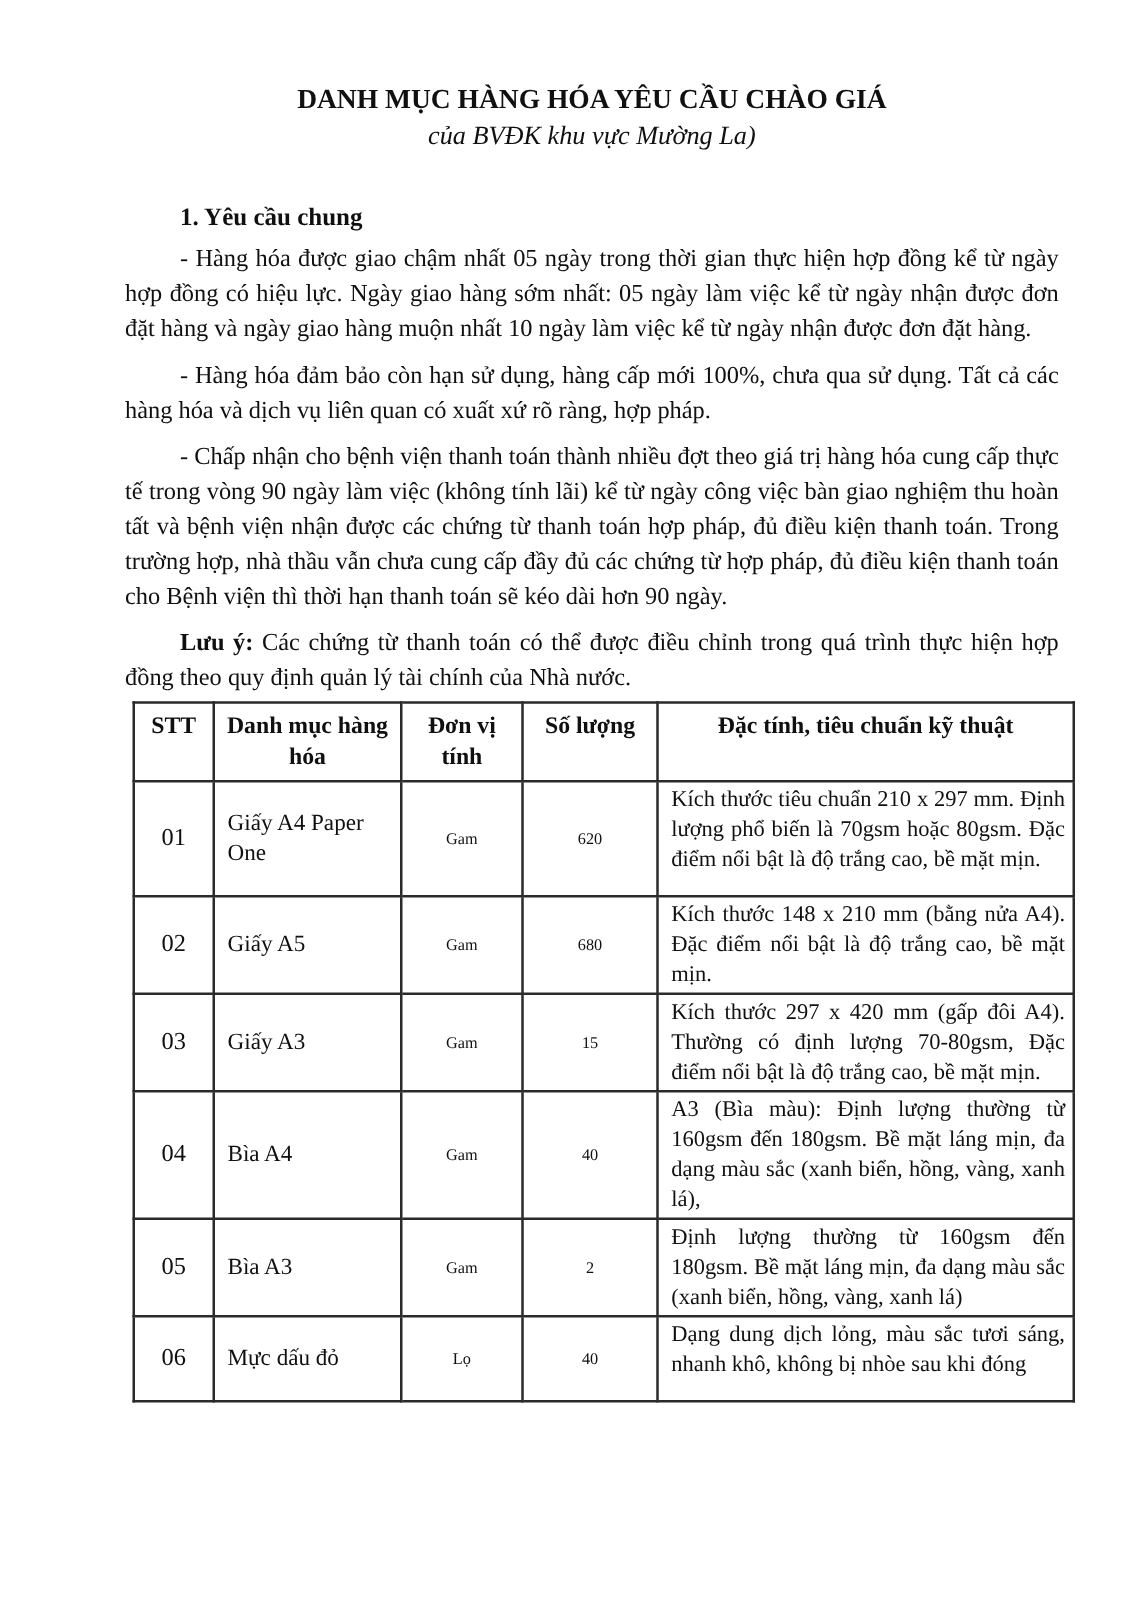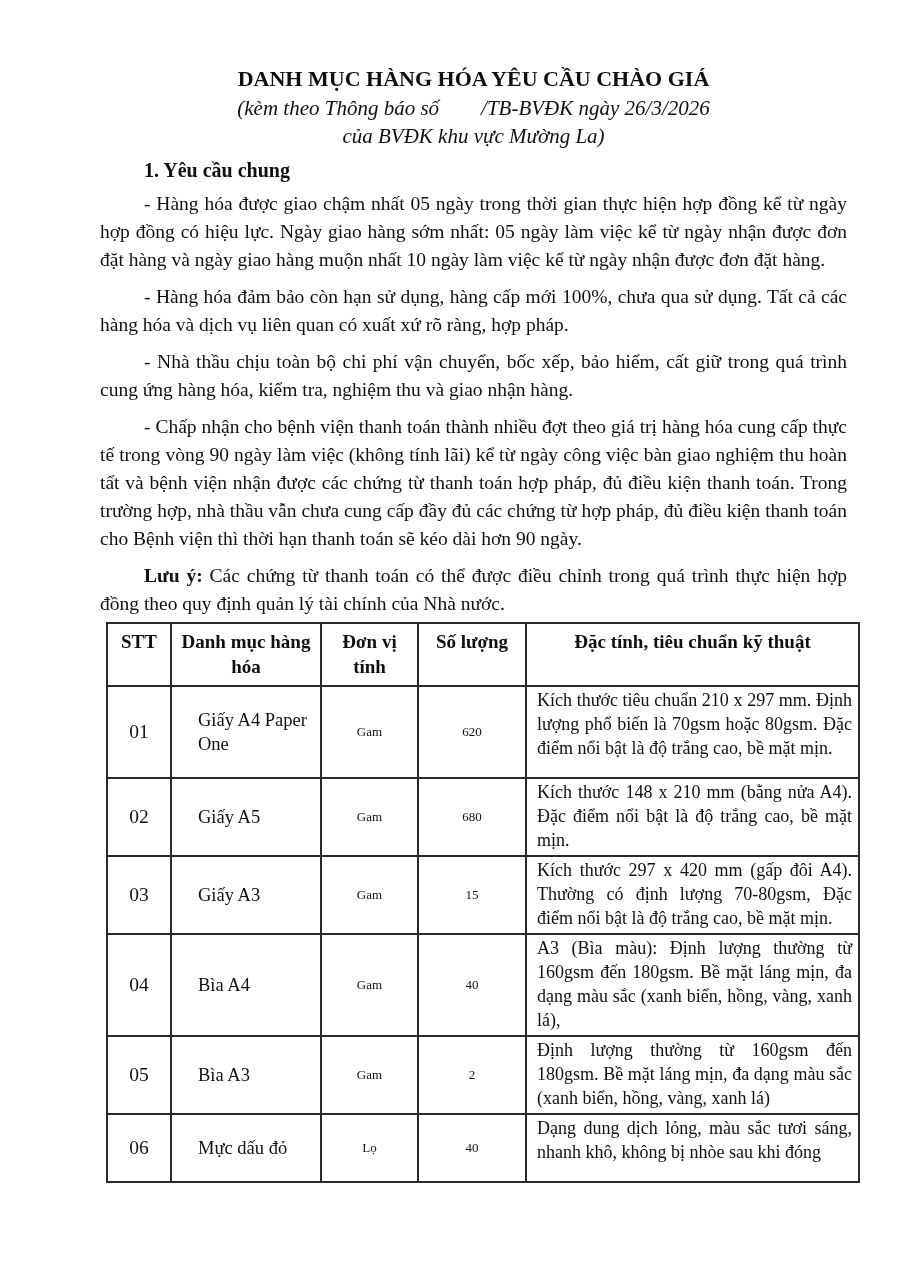--- a/index.html
+++ b/index.html
@@ -30,21 +30,21 @@
     white-space:pre;
     margin:0;
   }
   .section-heading{
     font-weight:bold;
     font-size:20px;
     line-height:28px;
     margin:0;
     text-indent:44px;
   }
-  .h1-heading{margin-top:6px;margin-bottom:6px;}
+  .h1-heading{margin-top:38px;margin-bottom:6px;}
   .h2-heading{margin-top:2px;margin-bottom:6px;}
   p.body-para{
     font-size:19.5px;
     line-height:28px;
     text-align:justify;
     text-indent:44px;
     margin:0 0 9px 0;
   }
   p.note-para{margin-bottom:4px;}
   .note-label{font-weight:bold;}
@@ -70,21 +70,21 @@
   td.cell-stt{
     text-align:center;
     vertical-align:middle;
     font-size:19.5px;
     padding:12px;
   }
   td.cell-name{
     vertical-align:middle;
     font-size:18.5px;
     line-height:24px;
-    padding:2px 6px 2px 26px;
+    padding:2px 6px 2px 10px;
   }
   td.cell-unit,
   td.cell-qty{
     text-align:center;
     vertical-align:middle;
     font-size:13px;
     padding:2px;
   }
   td.cell-spec{
     vertical-align:top;
@@ -99,28 +99,26 @@
   tr.row-h4 td{height:86px;}
   tr.row-h5 td{height:62px;}
   tr.row-h6 td{height:68px;}
 </style>
 </head>
 <body>
 
 <div class="page">
 
   <h1 class="doc-title">DANH MỤC HÀNG HÓA YÊU CẦU CHÀO GIÁ</h1>
-  <div class="doc-subtitle">(kèm theo Thông báo số        /TB-BVĐK ngày 26/3/2026</div>
   <div class="doc-subtitle">của BVĐK khu vực Mường La)</div>
 
   <div class="section-heading h1-heading">1. Yêu cầu chung</div>
 
   <p class="body-para">- Hàng hóa được giao chậm nhất 05 ngày trong thời gian thực hiện hợp đồng kể từ ngày hợp đồng có hiệu lực. Ngày giao hàng sớm nhất: 05 ngày làm việc kể từ ngày nhận được đơn đặt hàng và ngày giao hàng muộn nhất 10 ngày làm việc kể từ ngày nhận được đơn đặt hàng.</p>
   <p class="body-para">- Hàng hóa đảm bảo còn hạn sử dụng, hàng cấp mới 100%, chưa qua sử dụng. Tất cả các hàng hóa và dịch vụ liên quan có xuất xứ rõ ràng, hợp pháp.</p>
-  <p class="body-para">- Nhà thầu chịu toàn bộ chi phí vận chuyển, bốc xếp, bảo hiểm, cất giữ trong quá trình cung ứng hàng hóa, kiểm tra, nghiệm thu và giao nhận hàng.</p>
   <p class="body-para">- Chấp nhận cho bệnh viện thanh toán thành nhiều đợt theo giá trị hàng hóa cung cấp thực tế trong vòng 90 ngày làm việc (không tính lãi) kể từ ngày công việc bàn giao nghiệm thu hoàn tất và bệnh viện nhận được các chứng từ thanh toán hợp pháp, đủ điều kiện thanh toán. Trong trường hợp, nhà thầu vẫn chưa cung cấp đầy đủ các chứng từ hợp pháp, đủ điều kiện thanh toán cho Bệnh viện thì thời hạn thanh toán sẽ kéo dài hơn 90 ngày.</p>
 
   <p class="body-para note-para"><span class="note-label">Lưu ý:</span><span> Các chứng từ thanh toán có thể được điều chỉnh trong quá trình thực hiện hợp đồng theo quy định quản lý tài chính của Nhà nước.</span></p>
 
 
   <table class="goods-table">
     <colgroup>
       <col style="width:64px">
       <col style="width:150px">
       <col style="width:97px">

